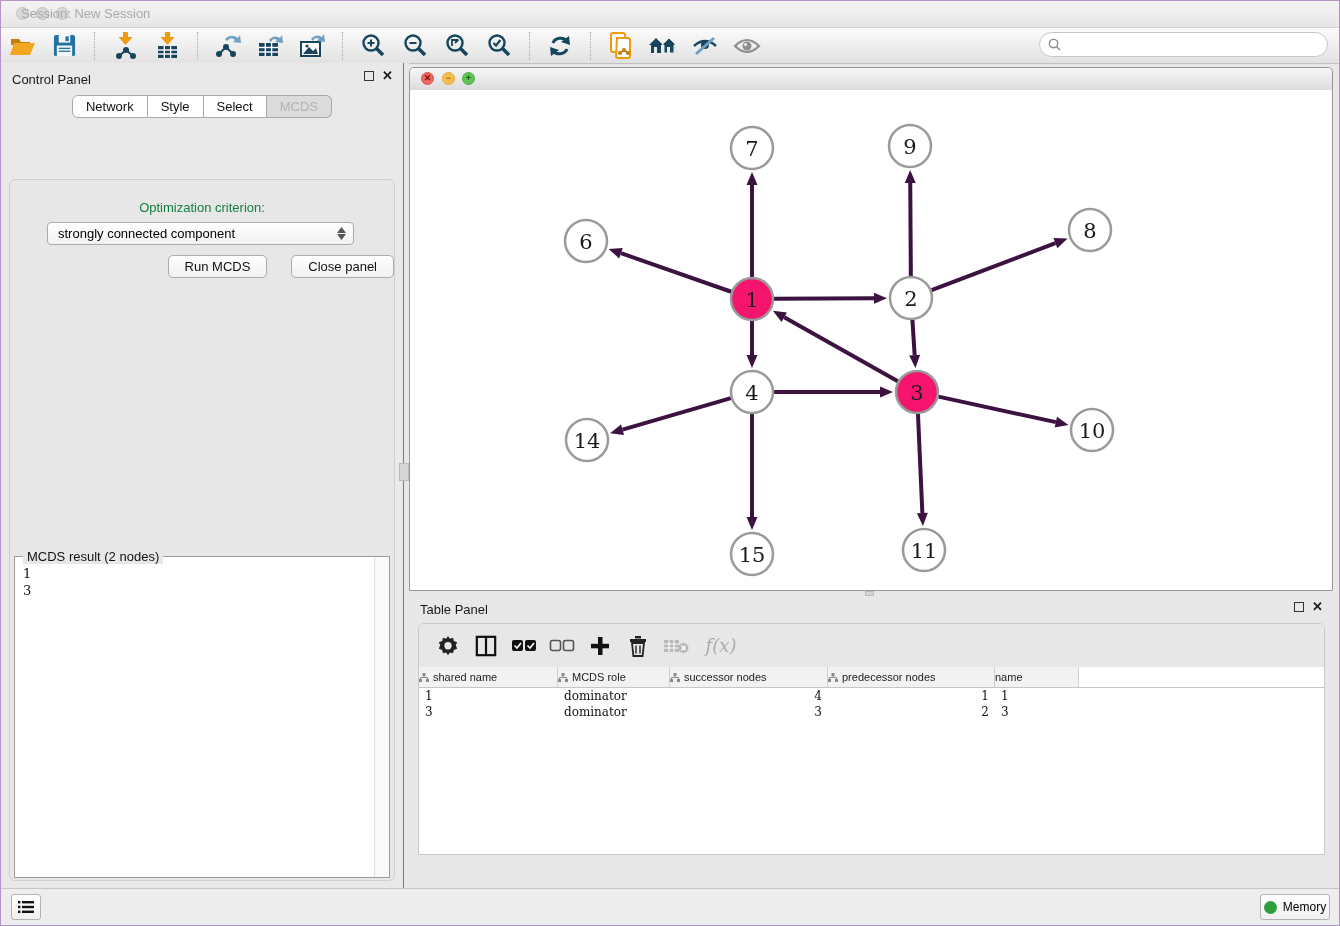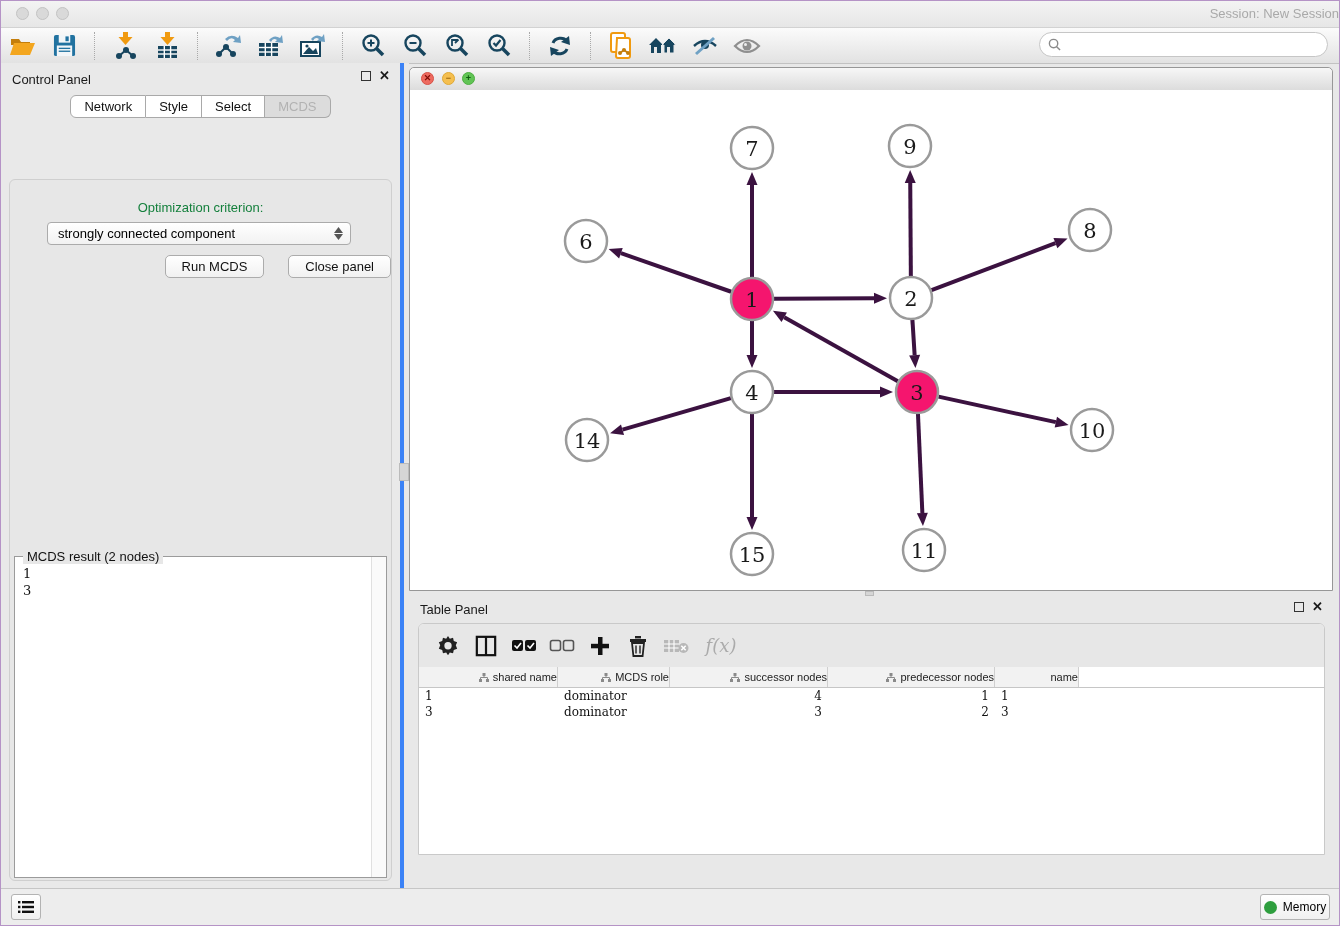--- a/index.html
+++ b/index.html
@@ -4,37 +4,37 @@
 <style>
   html,body{margin:0;padding:0;background:#fff;}
   .app{position:relative;width:1340px;height:926px;box-sizing:border-box;
        background:#E8E8E8;font-family:"Liberation Sans",sans-serif;
        border:1px solid #B593C6;overflow:hidden;-webkit-font-smoothing:antialiased;}
   
   .titlebar{position:absolute;left:0;top:0;right:0;height:26px;
     background:linear-gradient(#F3F3F3,#E6E6E6);border-bottom:1px solid #D2D2D2;}
   .tl-dot{position:absolute;top:6px;width:13px;height:13px;border-radius:50%;
     background:#D9D9D9;border:1px solid #C3C3C3;box-sizing:border-box;}
-  .app-title{position:absolute;left:0;right:0;top:5px;text-align:right;
+  .app-title{position:absolute;left:0;right:0;top:5px;text-align:left;
     color:#A9A9A9;font-size:13px;padding-left:20px;}
   
   .toolbar{position:absolute;left:0;top:27px;right:0;height:35px;
     background:linear-gradient(#FBFBFB,#E2E2E2);border-bottom:1px solid #C2C2C2;
     display:flex;align-items:center;}
   .tbi{width:32px;height:30px;margin:0 5px;display:flex;align-items:center;
     justify-content:center;flex:0 0 auto;}
   .tb-sep{width:0;height:28px;border-left:1px dotted #A9A9A9;margin:0 9px;flex:0 0 auto;}
   .search-box{position:absolute;right:11px;top:4px;width:289px;height:25px;
     background:#fff;border:1px solid #C6C6C6;border-radius:13px;box-sizing:border-box;
     display:flex;align-items:center;padding:0 8px;}
   .search-box input{border:none;outline:none;flex:1;font-size:13px;background:transparent;
     font-family:"Liberation Sans",sans-serif;margin-left:5px;}
   
   .control-panel{position:absolute;left:0;top:62px;width:403px;bottom:36px;
-    background:#E9E9E9;border-right:4px solid #3b82f6;box-sizing:border-box;}
+    background:#E9E9E9;border-right:1px solid #3b82f6;box-sizing:border-box;}
   .panel-head{position:relative;height:32px;}
   .panel-title{position:absolute;left:11px;top:9px;font-size:13px;color:#1A1A1A;}
   .panel-btns{position:absolute;right:10px;top:8px;display:flex;gap:8px;align-items:center;}
   .float-ico{width:10px;height:10px;border:1.6px solid #333;box-sizing:border-box;}
   .close-ico{font-size:13px;font-weight:bold;color:#1A1A1A;line-height:10px;}
   .seg-tabs{display:flex;justify-content:center;position:relative;z-index:2;}
   .seg-tab{font-size:13px;padding:3px 13px;background:#fff;color:#111;
     border:1px solid #A9A9A9;border-left:none;line-height:15px;}
   .seg-tab:first-child{border-left:1px solid #A9A9A9;border-radius:6px 0 0 6px;}
   .seg-tab:last-child{border-radius:0 6px 6px 0;}
@@ -79,21 +79,21 @@
   
   .table-panel{position:absolute;left:408px;top:595px;width:924px;height:293px;background:#E8E8E8;}
   .tp-head{position:relative;height:26px;}
   .tp-body{position:absolute;left:9px;right:8px;top:27px;bottom:34px;background:#fff;
     border:1px solid #C9C9C9;border-radius:6px 6px 0 0;overflow:hidden;}
   .tp-toolbar{height:43px;background:#E7E7E7;display:flex;align-items:center;padding-left:10px;}
   .tpi{width:30px;height:28px;margin:0 4px;display:flex;align-items:center;justify-content:center;}
   .fx{font-family:"DejaVu Serif",serif;font-style:italic;font-size:18px;color:#ABABAB;}
   .grid-head{display:flex;height:20px;background:#F2F2F2;border-bottom:1px solid #C6C6C6;
     font-size:11px;color:#222;}
-  .gh-cell{display:flex;align-items:center;justify-content:flex-end;gap:4px;
+  .gh-cell{display:flex;align-items:center;justify-content:flex-start;gap:4px;
     border-right:1px solid #CFCFCF;box-sizing:border-box;background:#F2F2F2;}
   .gh-rest{flex:1;background:#fff;border-bottom:1px solid #fff;}
   .grid-row{display:flex;height:16px;font-family:"DejaVu Serif",serif;font-size:12px;color:#111;}
   .gr-cell{box-sizing:border-box;padding:0 6px;line-height:16px;overflow:hidden;}
   .col0{width:139px;} .col1{width:112px;} .col2{width:158px;} .col3{width:167px;} .col4{width:84px;}
   .num{text-align:right;}
   .tp-tabs{position:absolute;left:0;right:0;bottom:4px;display:flex;justify-content:center;}
   .tp-tabs .seg-tab{padding:4px 14px;}
   .tp-tabs .seg-tab.active{background:#D6D6D6;color:#ADADAD;}
   

